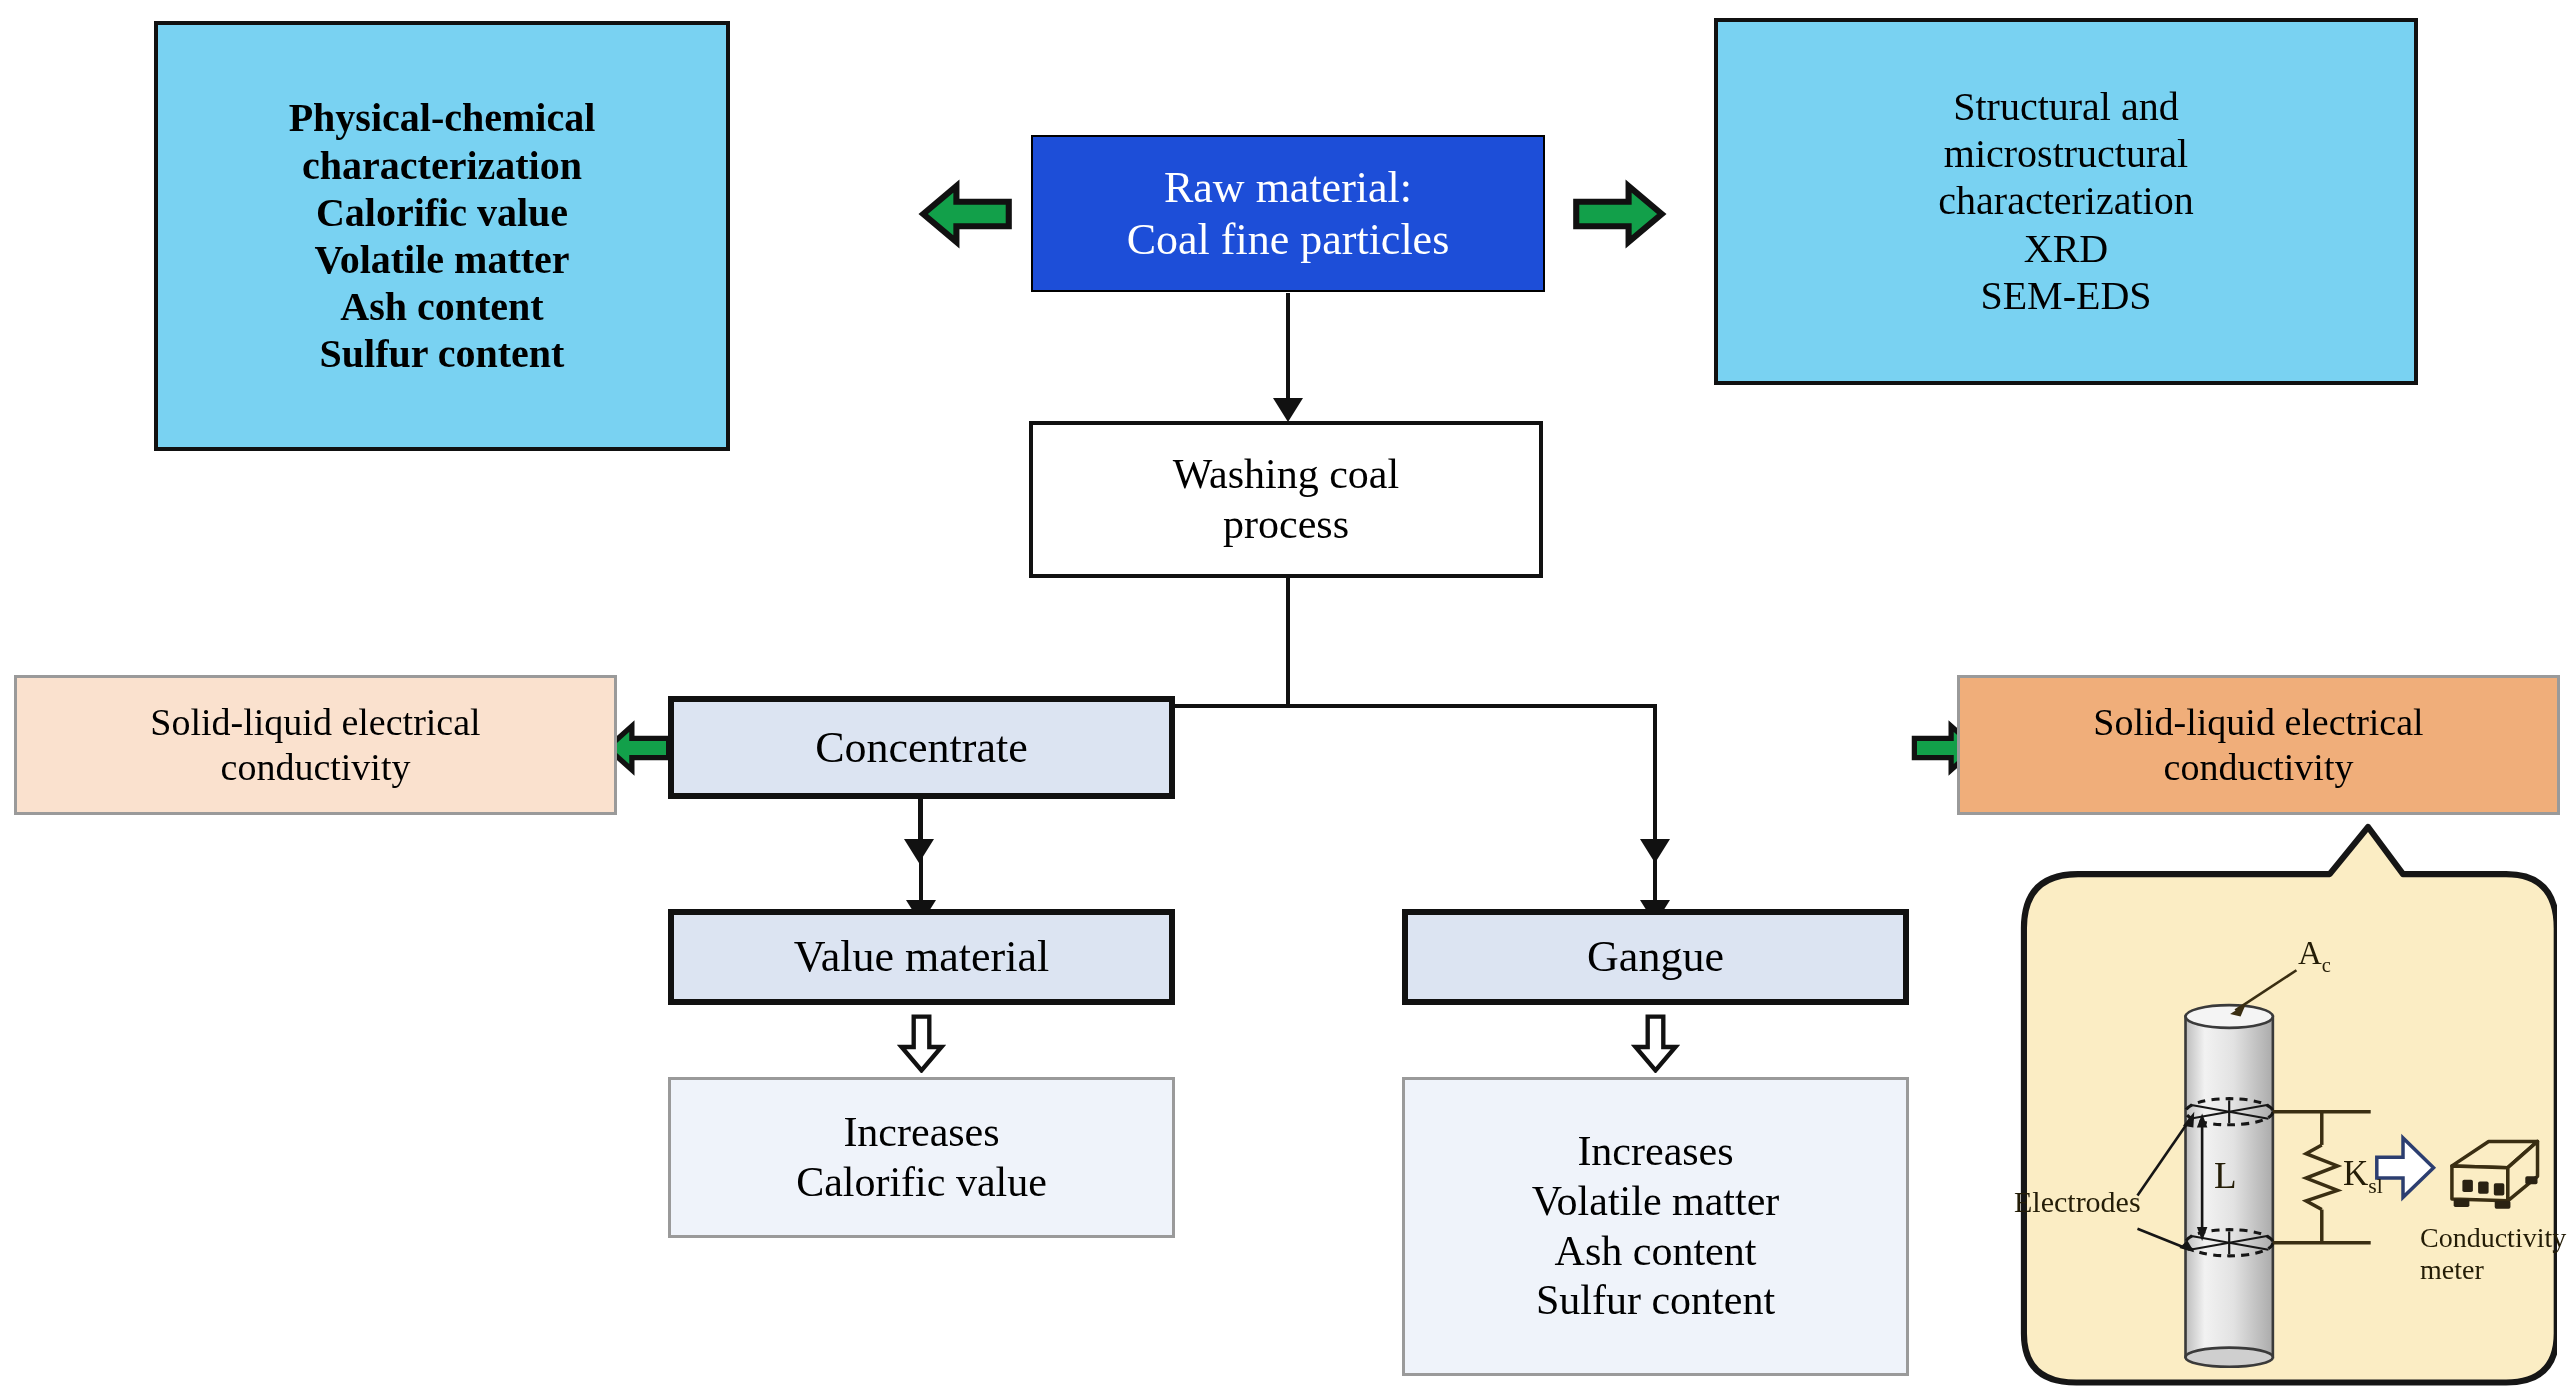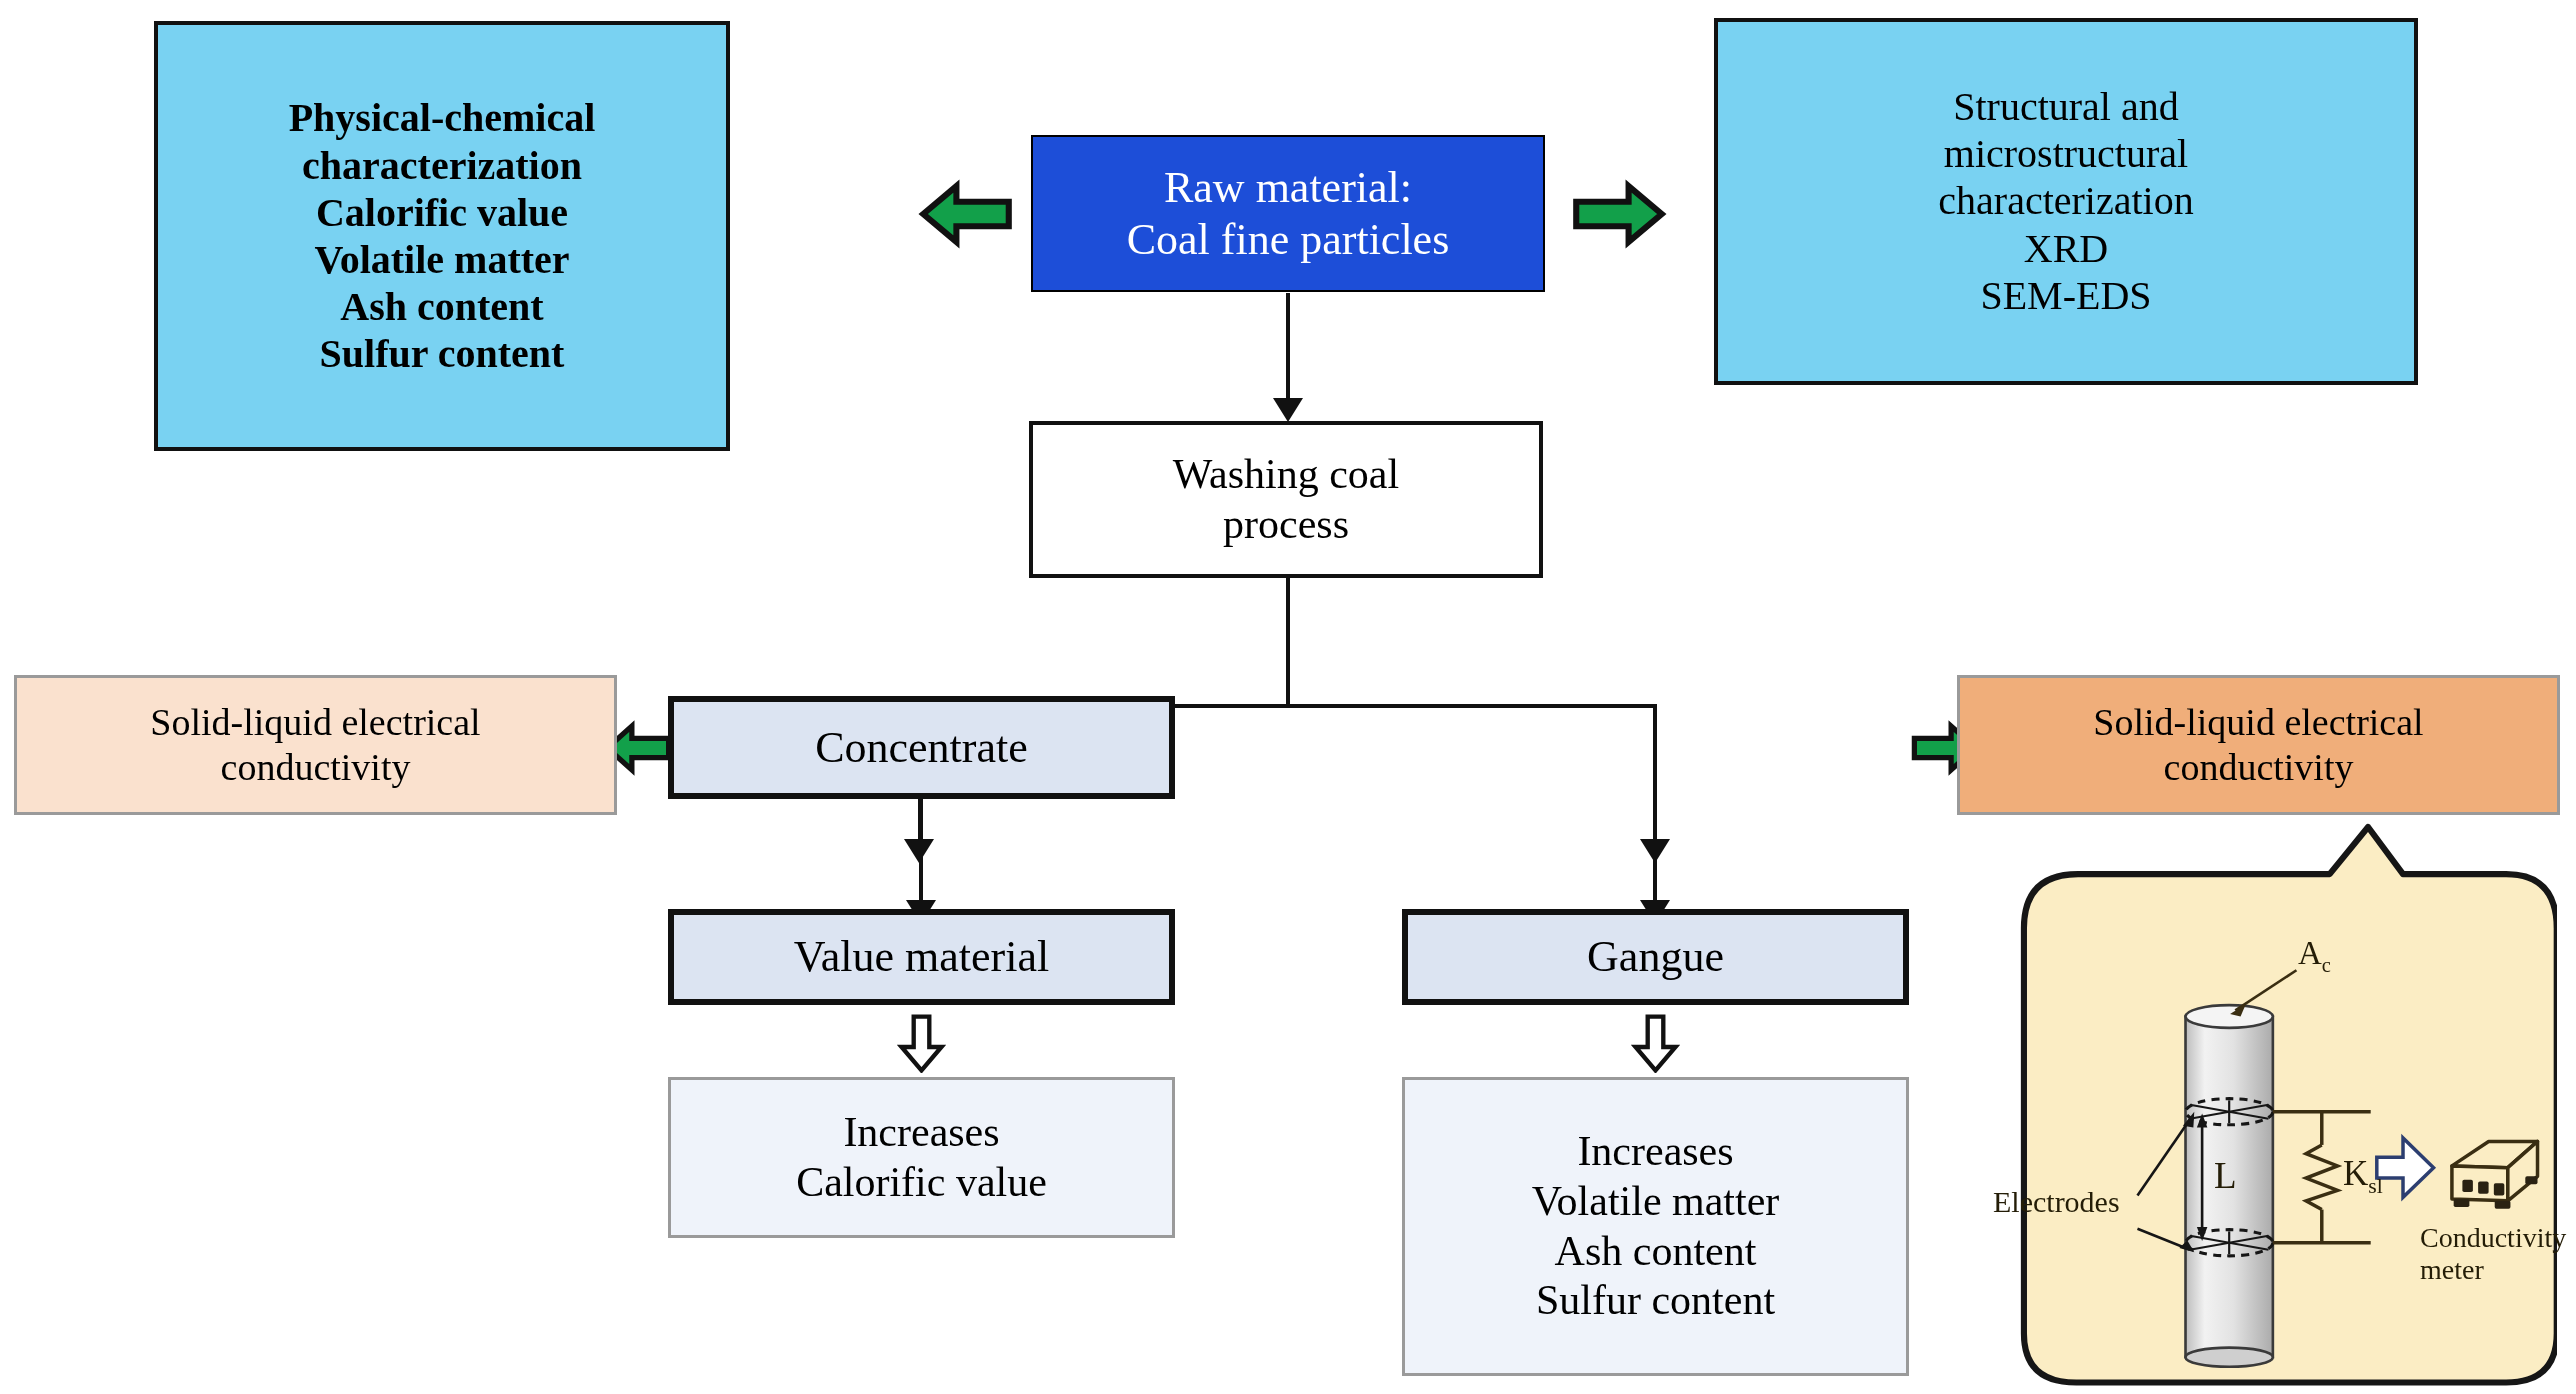--- a/index.html
+++ b/index.html
@@ -267,21 +267,21 @@
         <rect x="597" y="436" width="18" height="9" rx="2"></rect>
         <rect x="632" y="408" width="14" height="9" rx="2"></rect>
       </g>
     </svg>
 
     
     <span class="lbl" style="left:325px; top:115px; font-size:33px;font-family:Liberation Serif, serif;">
       <span>A</span><span class="sub">c</span>
     </span>
     <span class="lbl" style="left:241px; top:334px; font-size:37px;">L</span>
-    <span class="lbl" style="left:20px; top:365px; font-size:30px;">Electrodes</span>
+    <span class="lbl" style="left:41px; top:365px; font-size:30px;">Electrodes</span>
     <span class="lbl" style="left:370px; top:334px; font-size:35px;">
       <span>K</span><span class="sub">sl</span>
     </span>
     <span class="lbl" style="left:447px; top:402px; font-size:28px;">Conductivity meter</span>
   </div>
 
 </div>
 
 
 </body></html>

